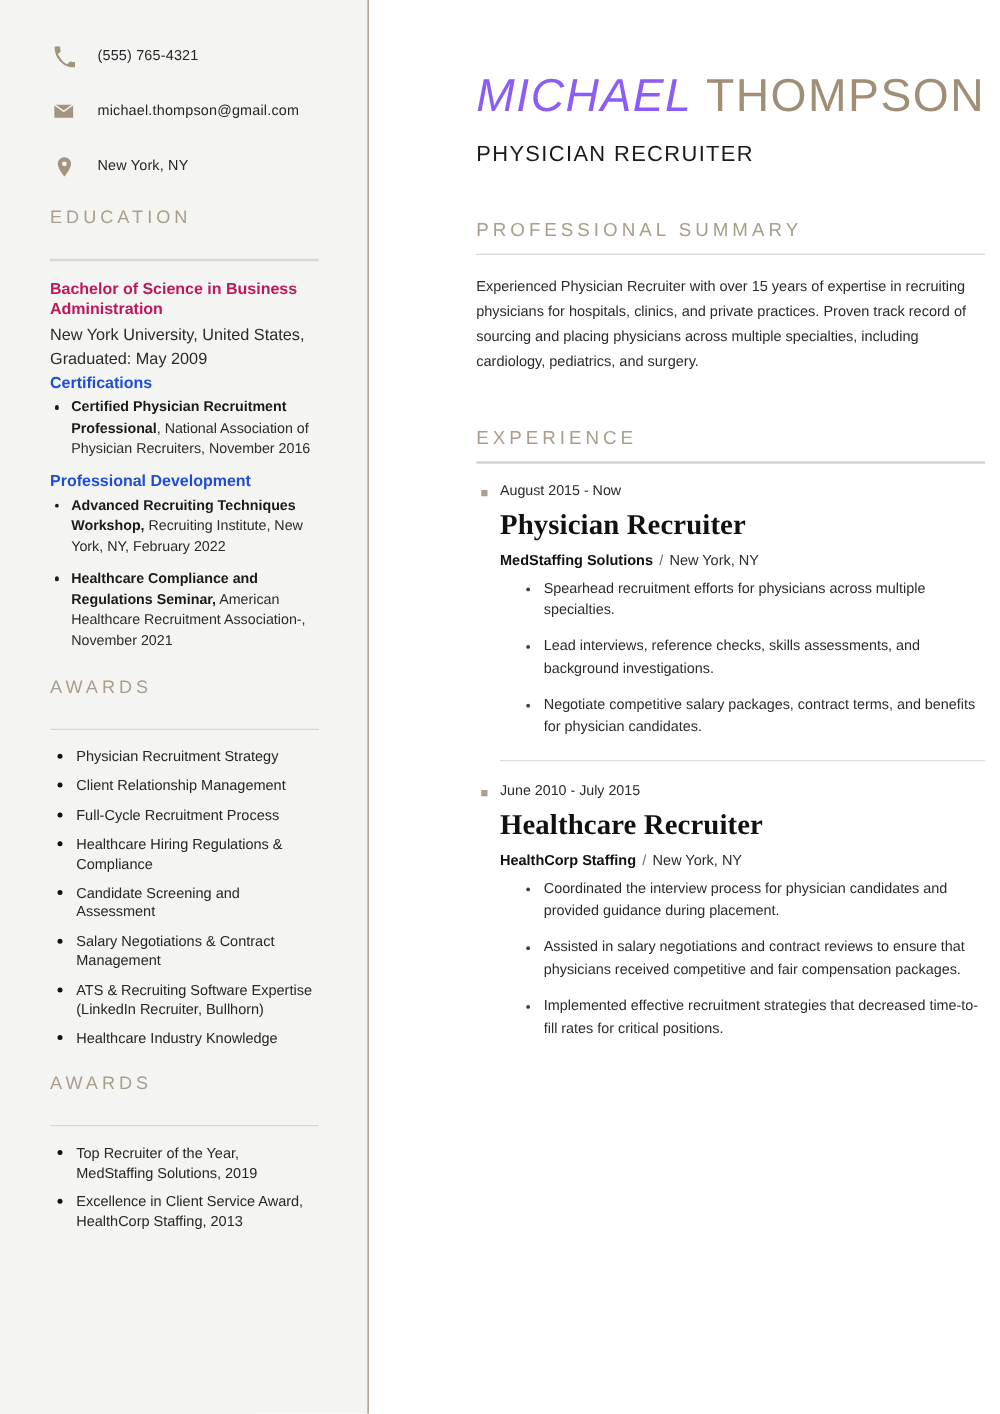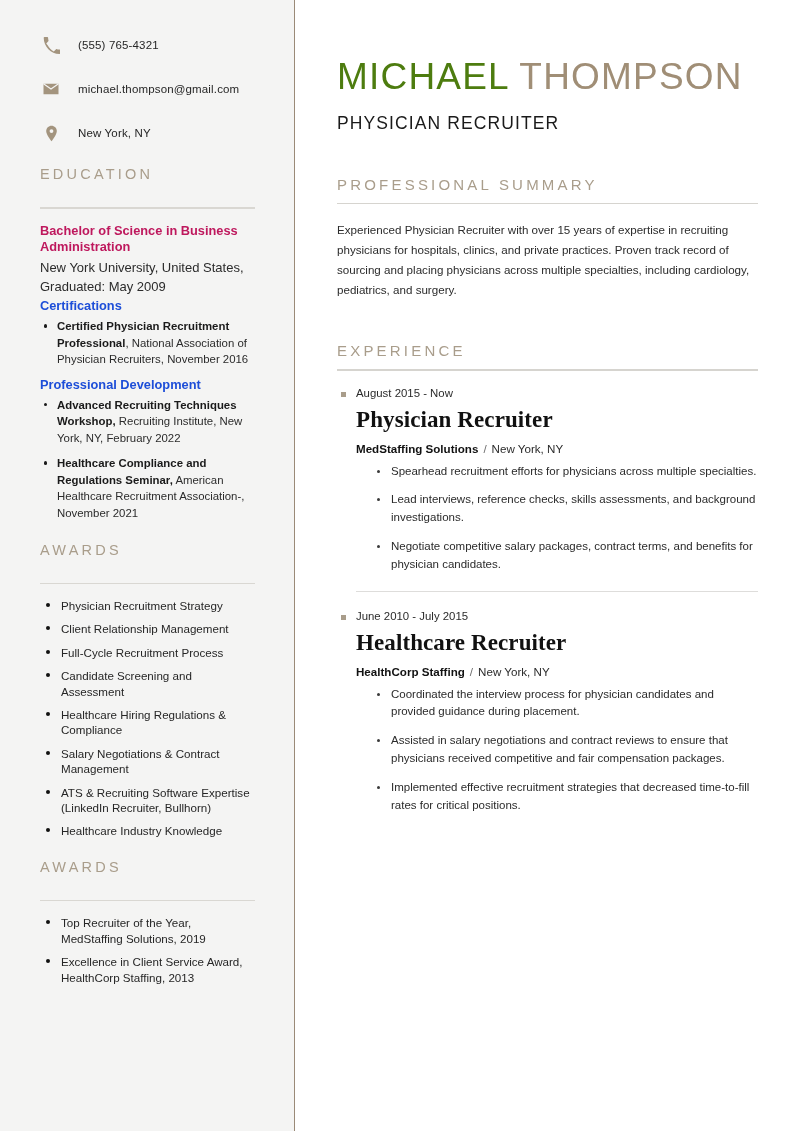--- a/index.html
+++ b/index.html
@@ -2,21 +2,21 @@
 <html><head>
 <meta charset="utf-8">
 <style>
   * { box-sizing: border-box; margin: 0; padding: 0; }
   html, body {
     width: 800px; height: 1131px;
     background: #ffffff;
     font-family: "Liberation Sans", sans-serif;
     -webkit-font-smoothing: antialiased;
   }
-  .page { position: relative; width: 800px; height: 1131px; display: flex; overflow: hidden; }
+  .page { position: relative; width: 800px; height: 1131px; display: flex; overflow: hidden; gap: 44px; }
 
   
   .sidebar {
     width: 295px; flex: 0 0 295px;
     background: #f4f4f3;
     padding: 34px 0 0 0;
     position: relative;
   }
   .sidebar::after {
     content: ""; position: absolute; top: 0; right: 0;
@@ -59,21 +59,21 @@
     font-size: 11.6px; line-height: 1.33; color: #262626;
   }
   ul.skill-list li::before {
     content: ""; position: absolute; left: 6px; top: 5px;
     width: 4px; height: 4px; border-radius: 50%; background: #111;
   }
 
   
   .main { flex: 1; padding: 58px 42px 0 42px; }
   .name { font-size: 37px; font-weight: 300; letter-spacing: 1.2px; line-height: 1.05; white-space: nowrap; }
-  .name .first { color: #4d7c0f; }
+  .name .first { color: #8b5cf6; font-style: italic; }
   .name .last { color: #a08e76; }
   .role { font-size: 17.5px; color: #1a1a1a; letter-spacing: 1.1px; font-weight: 400; margin-top: 16px; }
 
   .mn-heading {
     font-size: 15px; letter-spacing: 3.2px; color: #a99d8b;
     font-weight: 400; margin-top: 42px; padding-bottom: 10px;
   }
   .mn-rule { height: 1.5px; background: #d6d4cf; margin-bottom: 16px; }
 
   .summary { font-size: 11.6px; line-height: 1.72; color: #2b2b2b; }
@@ -156,22 +156,22 @@
         <li><b>Advanced Recruiting Techniques Workshop,</b><span> Recruiting Institute, New York, NY, February 2022</span></li>
         <li><b>Healthcare Compliance and Regulations Seminar,</b><span> American Healthcare Recruitment Association-, November 2021</span></li>
       </ul>
 
       <div class="sb-heading">AWARDS</div>
       <div class="sb-rule"></div>
       <ul class="skill-list">
         <li>Physician Recruitment Strategy</li>
         <li>Client Relationship Management</li>
         <li>Full-Cycle Recruitment Process</li>
+        <li>Healthcare Hiring Regulations &amp; Compliance</li>
         <li>Candidate Screening and Assessment</li>
-        <li>Healthcare Hiring Regulations &amp; Compliance</li>
         <li>Salary Negotiations &amp; Contract Management</li>
         <li>ATS &amp; Recruiting Software Expertise (LinkedIn Recruiter, Bullhorn)</li>
         <li>Healthcare Industry Knowledge</li>
       </ul>
 
       <div class="sb-heading">AWARDS</div>
       <div class="sb-rule"></div>
       <ul class="skill-list">
         <li>Top Recruiter of the Year, MedStaffing Solutions, 2019</li>
         <li>Excellence in Client Service Award, HealthCorp Staffing, 2013</li>

